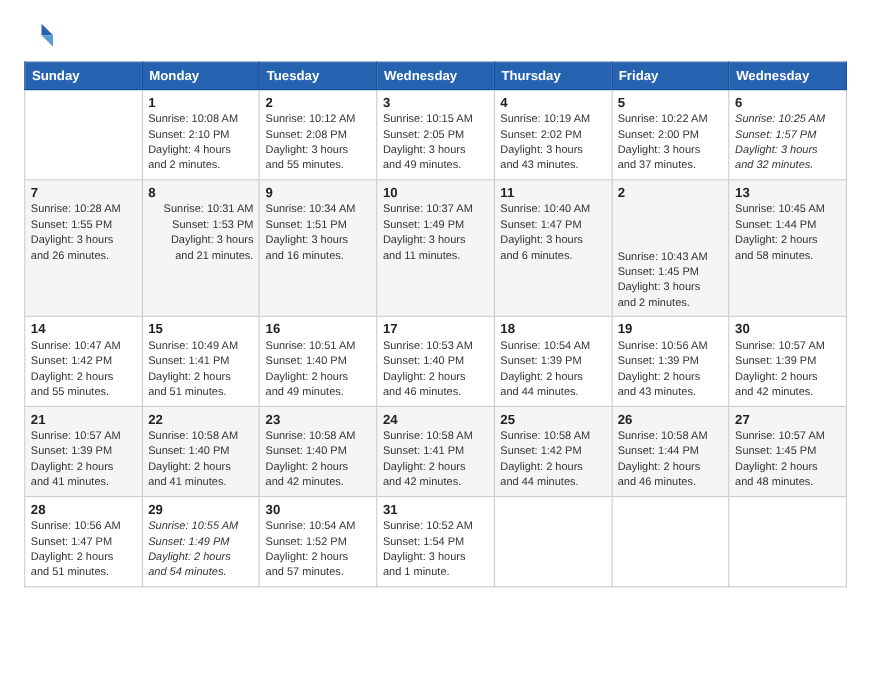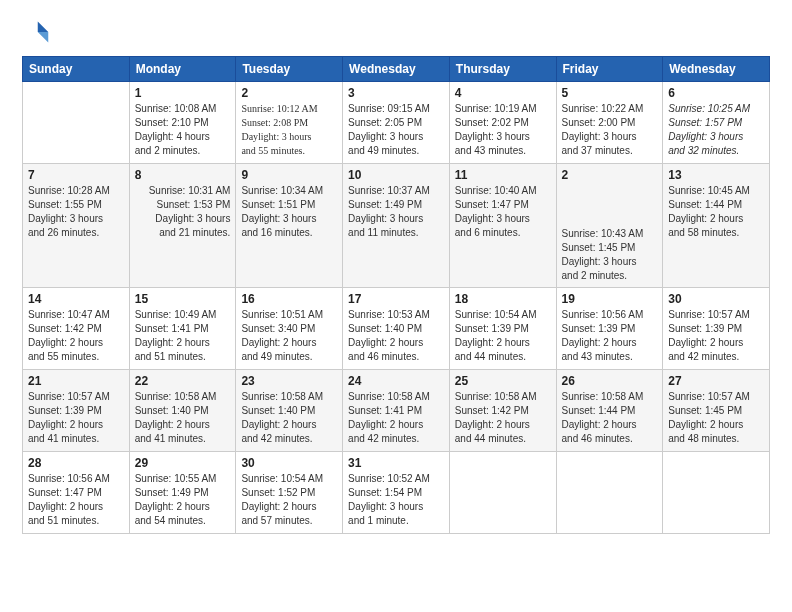--- a/index.html
+++ b/index.html
@@ -135,28 +135,28 @@
           <td class="empty-cell"></td>
           <td>
             <span class="day-num">1</span>
             <div class="day-info" style="white-space: pre-line;">Sunrise: 10:08 AM
 Sunset: 2:10 PM
 Daylight: 4 hours
 and 2 minutes.</div>
           </td>
           <td>
             <span class="day-num">2</span>
-            <div class="day-info" style="white-space: pre-line; font-family: Liberation Serif, serif;">Sunrise: 10:12 AM
+            <div class="day-info" style="white-space: pre-line;">Sunrise: 10:12 AM
 Sunset: 2:08 PM
 Daylight: 3 hours
 and 55 minutes.</div>
           </td>
           <td>
             <span class="day-num">3</span>
-            <div class="day-info" style="white-space: pre-line;">Sunrise: 09:15 AM
+            <div class="day-info" style="white-space: pre-line;">Sunrise: 10:15 AM
 Sunset: 2:05 PM
 Daylight: 3 hours
 and 49 minutes.</div>
           </td>
           <td>
             <span class="day-num">4</span>
             <div class="day-info" style="white-space: pre-line;">Sunrise: 10:19 AM
 Sunset: 2:02 PM
 Daylight: 3 hours
 and 43 minutes.</div>
@@ -238,21 +238,21 @@
           <td>
             <span class="day-num">15</span>
             <div class="day-info" style="white-space: pre-line;">Sunrise: 10:49 AM
 Sunset: 1:41 PM
 Daylight: 2 hours
 and 51 minutes.</div>
           </td>
           <td>
             <span class="day-num">16</span>
             <div class="day-info" style="white-space: pre-line;">Sunrise: 10:51 AM
-Sunset: 3:40 PM
+Sunset: 1:40 PM
 Daylight: 2 hours
 and 49 minutes.</div>
           </td>
           <td>
             <span class="day-num">17</span>
             <div class="day-info" style="white-space: pre-line;">Sunrise: 10:53 AM
 Sunset: 1:40 PM
 Daylight: 2 hours
 and 46 minutes.</div>
           </td>
@@ -332,21 +332,21 @@
         <tr class="row-white">
           <td>
             <span class="day-num">28</span>
             <div class="day-info" style="white-space: pre-line;">Sunrise: 10:56 AM
 Sunset: 1:47 PM
 Daylight: 2 hours
 and 51 minutes.</div>
           </td>
           <td>
             <span class="day-num">29</span>
-            <div class="day-info" style="white-space: pre-line;">Sunrise: 10:55 AM
+            <div class="day-info" style="white-space: pre-line; font-style: italic;">Sunrise: 10:55 AM
 Sunset: 1:49 PM
 Daylight: 2 hours
 and 54 minutes.</div>
           </td>
           <td>
             <span class="day-num">30</span>
             <div class="day-info" style="white-space: pre-line;">Sunrise: 10:54 AM
 Sunset: 1:52 PM
 Daylight: 2 hours
 and 57 minutes.</div>

